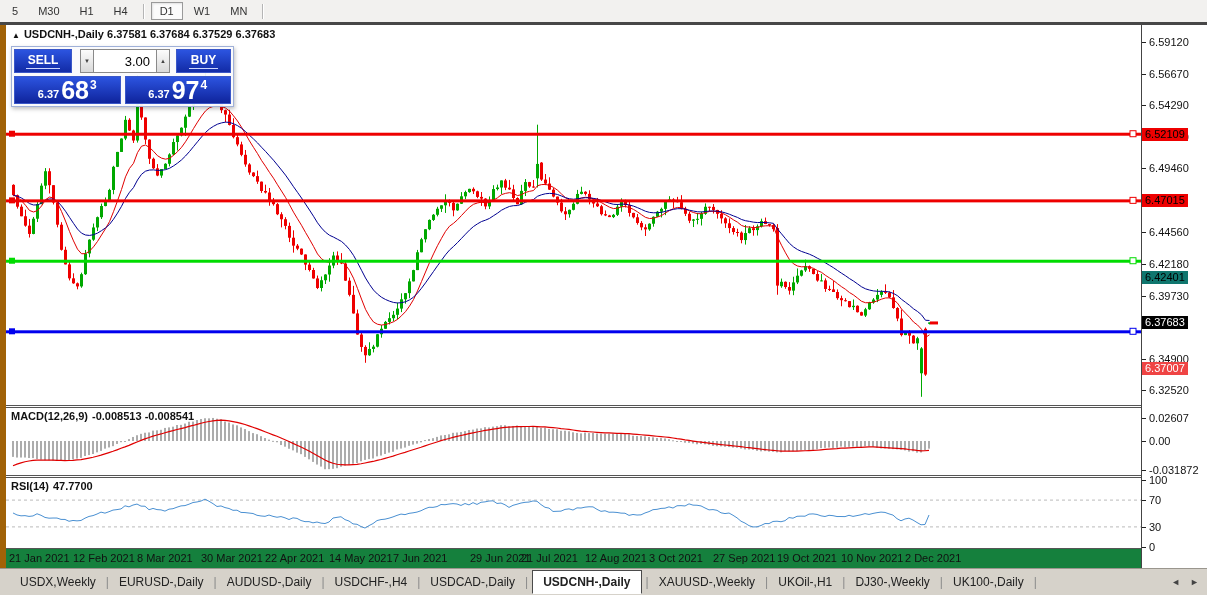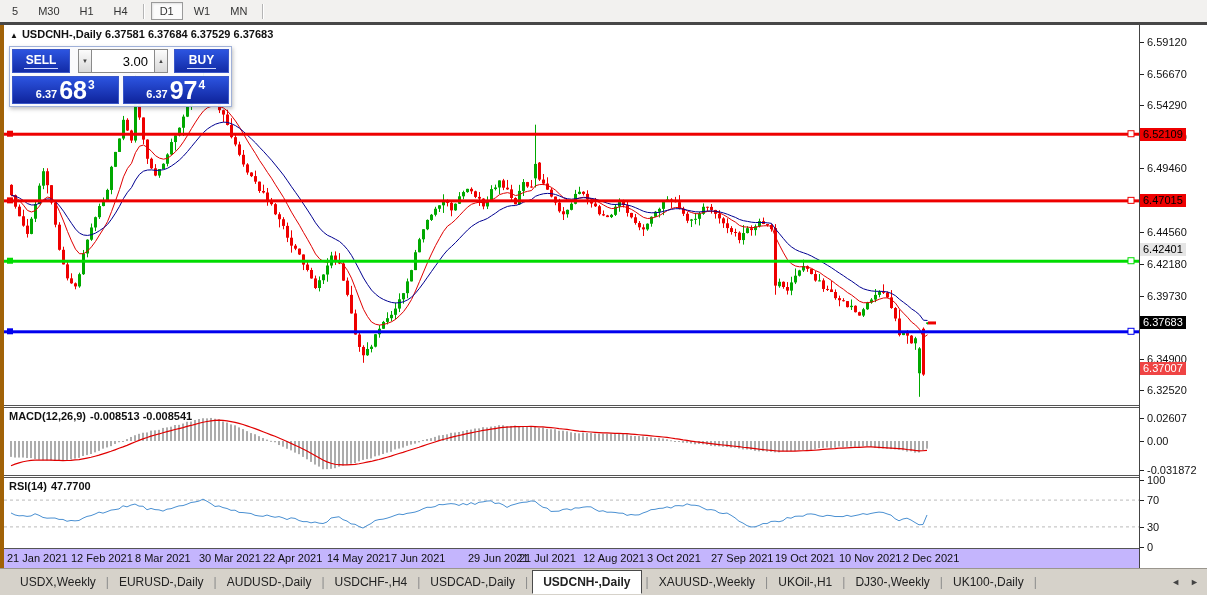--- a/index.html
+++ b/index.html
@@ -7,21 +7,21 @@
     font-family:"Liberation Sans",sans-serif;overflow:hidden;-webkit-font-smoothing:antialiased;}
   
   #toolbar{position:absolute;left:0;top:0;width:1207px;height:22px;background:#f2f1ef;
     display:flex;align-items:center;padding-left:2px;box-sizing:border-box;}
   .tfbtn{font-size:11px;color:#333;padding:2px 8px;margin:0 1px;border:1px solid transparent;cursor:default;}
   .tfbtn.active{background:#fbfbfb;border:1px solid #9a9a9a;box-shadow:inset 1px 1px 2px #e2e2e2;}
   .tfsep{width:1px;height:15px;background:#b5b5b5;border-right:1px solid #fff;margin:0 5px;}
   #splitter{position:absolute;left:0;top:22px;width:1207px;height:3px;background:#474747;}
   
   #chart-region{position:absolute;left:0;top:25px;width:1207px;height:543px;background:#fff;
-    border-left:4px solid #a16207;box-sizing:border-box;}
+    border-left:6px solid #a16207;box-sizing:border-box;}
   .pane{position:absolute;left:0;width:1135px;background:#fff;overflow:hidden;}
   #pane-main{top:0;height:380px;}
   #pane-macd{top:383px;height:67px;}
   #pane-rsi{top:453px;height:71px;}
   .psep{position:absolute;left:0;width:1135px;height:3px;background:#fff;
     border-top:1px solid #555;border-bottom:1px solid #555;box-sizing:border-box;}
   #sep1{top:380px;} #sep2{top:450px;} #sep3{top:523px;height:1px;background:#555;border:none;}
   svg{position:absolute;left:0;top:0;}
   
   #axis-border{position:absolute;left:1135px;top:0;width:1px;height:543px;background:#444;}
@@ -49,21 +49,21 @@
   #spin-dn{margin-left:8px;}
   #vol-input{width:62px;border:1px solid #8a8a8a;border-left:none;border-right:none;
     font-family:"Liberation Sans",sans-serif;font-size:13px;text-align:right;padding:0 6px 0 0;box-sizing:border-box;}
   .tp-row2{margin-top:3px;height:28px;display:flex;gap:4px;}
   .pricebox{flex:1;background:linear-gradient(#2c54e0,#0f249c);color:#fff;display:flex;
     align-items:flex-end;justify-content:center;padding-bottom:1px;border:1px solid #3a57c8;box-sizing:border-box;cursor:pointer;}
   .pricebox .pre{font-size:11px;font-weight:700;margin:8px 2px 2px 0;}
   .pricebox .big{font-size:25px;font-weight:700;line-height:24px;}
   .pricebox .sup{font-size:12px;font-weight:700;margin:0 0 10px 1px;}
   
-  #date-axis{position:absolute;left:0;top:524px;width:1135px;height:19px;background:#c4b5fd;font-size:11px;color:#111;}
+  #date-axis{position:absolute;left:0;top:524px;width:1135px;height:19px;background:#15803d;font-size:11px;color:#111;}
   .dlabel{position:absolute;top:3px;white-space:nowrap;}
   
   #tabbar{position:absolute;left:0;top:568px;width:1207px;height:27px;background:#d6d2ca;
     border-top:1px solid #9a968e;display:flex;align-items:center;padding-left:14px;box-sizing:border-box;font-size:12px;color:#222;}
   .tab{padding:3px 6px;white-space:nowrap;cursor:pointer;}
   .tab.active{background:#fff;font-weight:700;border:1px solid #4a4a4a;border-bottom:1px solid #fff;padding:4px 10px;}
   .tabsep{color:#8a8a8a;margin:0 4px;}
   #tab-arrows{margin-left:auto;margin-right:8px;display:flex;gap:10px;}
   #tab-arrows span{font-size:9px;color:#444;cursor:pointer;}
 </style>
@@ -947,21 +947,21 @@
           <span class="dash"></span>
           <span class="lbl">30</span>
         </div>
         <div class="ptick" style="top: 516px;">
           <span class="dash"></span>
           <span class="lbl">0</span>
         </div>
         <div class="linelabel" style="top: 291.454px; background: rgb(0, 0, 0); color: rgb(255, 255, 255);">6.37683</div>
         <div class="linelabel" style="top: 102.723px; background: rgb(238, 0, 0); color: rgb(0, 0, 0);">6.52109</div>
         <div class="linelabel" style="top: 169.366px; background: rgb(238, 0, 0); color: rgb(0, 0, 0);">6.47015</div>
-        <div class="linelabel" style="top: 218px; background: #e5e5e5; color: rgb(0, 0, 0);">6.42401</div>
+        <div class="linelabel" style="top: 246px; background: #0f766e; color: rgb(0, 0, 0);">6.42401</div>
         <div class="linelabel" style="top: 315px; background: #ef4444; color: rgb(255, 255, 255); margin-top: 22px;">6.37007</div>
       </div>
   </div>
 
   <div id="tabbar">
       <span class="tab">USDX,Weekly</span>
       <span class="tabsep">|</span>
       <span class="tab">EURUSD-,Daily</span>
       <span class="tabsep">|</span>
       <span class="tab">AUDUSD-,Daily</span>

